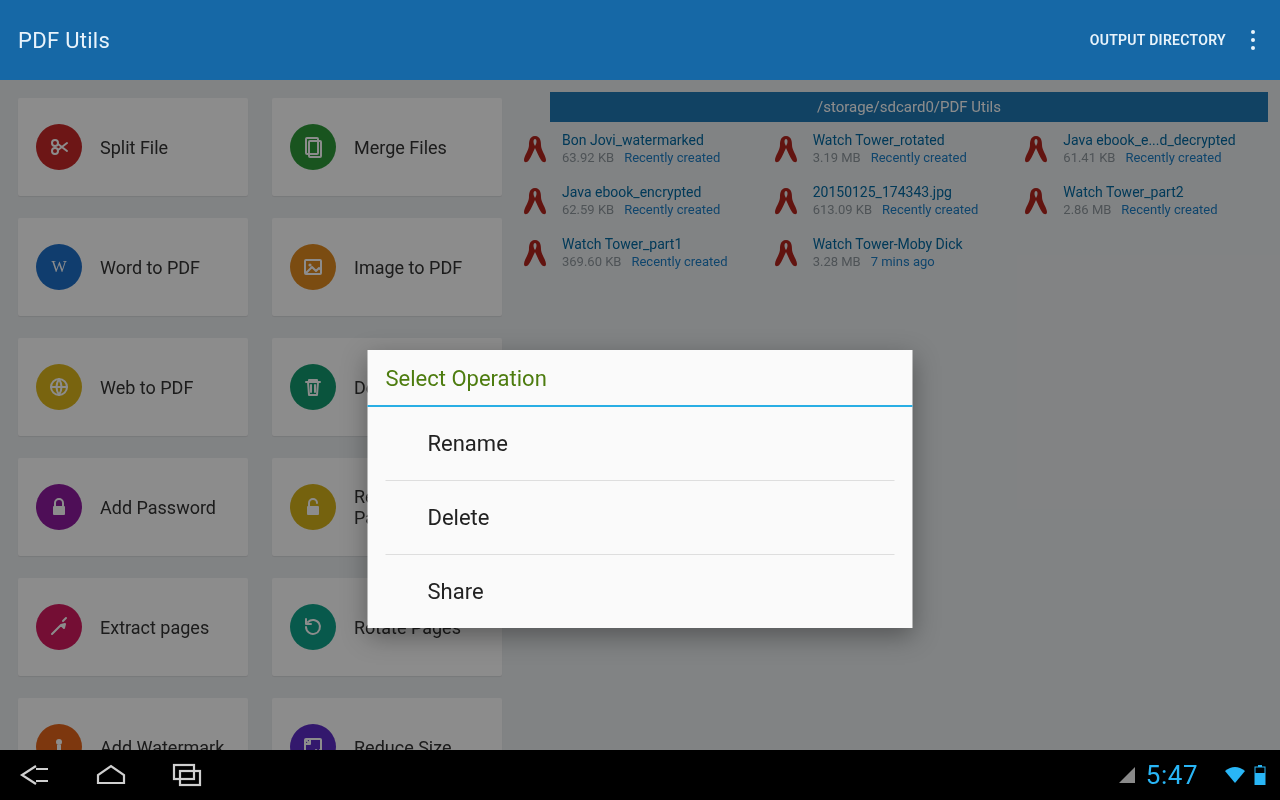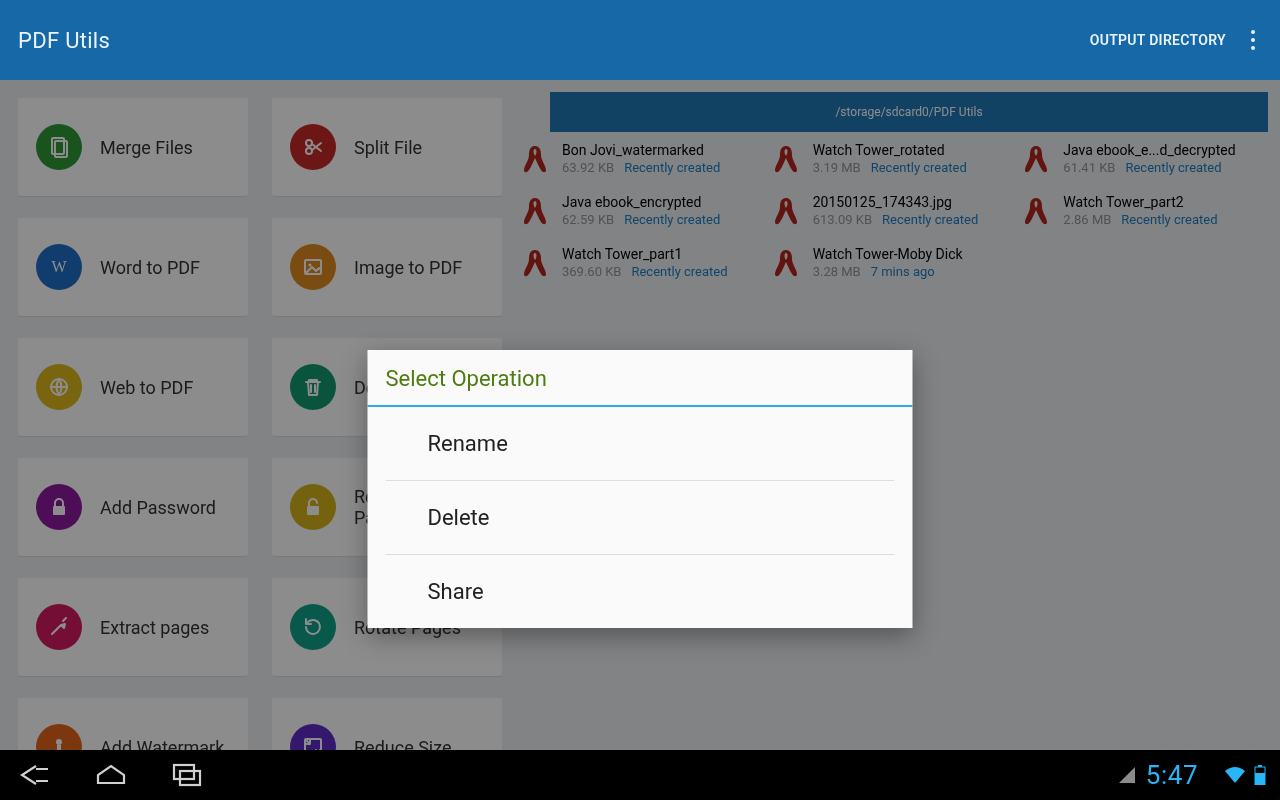--- a/index.html
+++ b/index.html
@@ -14,26 +14,26 @@
 
   .content { position: relative; width: 100%; height: 686px; background: #eceff1; display: flex; }
   .left { width: 510px; padding: 18px 8px 18px 18px; }
   .grid { display: grid; grid-template-columns: 1fr 1fr; gap: 22px 24px; }
   .tile { background: #fff; height: 98px; border-radius: 2px; display: flex; align-items: center; padding-left: 18px; box-shadow: 0 1px 1px rgba(0,0,0,.08); }
   .tile .label { font-size: 18px; color: #333; margin-left: 18px; }
   .circ { width: 46px; height: 46px; border-radius: 50%; display: flex; align-items: center; justify-content: center; flex: 0 0 46px; }
   .circ svg { display: block; }
 
   .right { flex: 1; padding: 12px 12px 12px 6px; }
-  .path { background: #2079b5; color: #fff; height: 40px; display: flex; align-items: center; justify-content: center; font-size: 12px; margin-left: 34px; }
+  .path { background: #2079b5; color: #fff; height: 30px; display: flex; align-items: center; justify-content: center; font-size: 15px; margin-left: 34px; }
   .files { display: grid; grid-template-columns: repeat(3, 1fr); column-gap: 0; row-gap: 14px; padding-top: 10px; }
   .file { display: flex; align-items: flex-start; gap: 8px; padding-right: 6px; min-width: 0; }
   .ficon { width: 38px; height: 38px; flex: 0 0 38px; display:flex; align-items:center; justify-content:center; }
   .finfo { min-width: 0; }
-  .fname { color: #000000; font-size: 14px; white-space: nowrap; overflow: hidden; text-overflow: ellipsis; }
+  .fname { color: #0369a1; font-size: 14px; white-space: nowrap; overflow: hidden; text-overflow: ellipsis; }
   .fmeta { font-size: 13px; margin-top: 2px; color: #8e979d; }
   .fmeta .status { color: #1d7ec5; margin-left: 10px; }
 
   
   .scrim { position: absolute; inset: 0; background: rgba(0,0,0,.45); }
   .dialog { position: absolute; top: 270px; left: 50%; transform: translateX(-50%); width: 545px; background: #fafafa; box-shadow: 0 8px 24px rgba(0,0,0,.35); }
   .dialog .dtitle { color: #4d7c0f; font-size: 22px; padding: 16px 18px 14px; }
   .dialog .dsep { height: 2px; background: #29aee4; }
   .dialog .ditem { padding: 24px 18px; font-size: 22px; color: #222; margin-left: 42px; }
   .dialog .dline { margin: 0 18px; height: 1px; background: #dedede; }
@@ -57,37 +57,37 @@
         <span></span>
         <span></span>
         <span></span>
       </div>
   </div>
 
   <div class="content">
     <div class="left">
       <div class="grid" id="tool-grid">
           <div class="tile">
-            <div class="circ" style="background:#2e9a3a">
-              <svg width="24" height="24" viewBox="0 0 24 24" fill="none" stroke="#ffffff" stroke-width="2" stroke-linecap="round" stroke-linejoin="round">
-                <rect x="5" y="3" width="12" height="16" rx="1"></rect>
-                <rect x="8" y="6" width="12" height="16" rx="1"></rect>
-              </svg>
-            </div>
-            <div class="label">Merge Files</div>
-          </div>
-          <div class="tile">
             <div class="circ" style="background:#c62828">
               <svg width="24" height="24" viewBox="0 0 24 24" fill="none" stroke="#ffffff" stroke-width="2" stroke-linecap="round" stroke-linejoin="round">
                 <circle cx="8" cy="8" r="3"></circle>
                 <circle cx="8" cy="16" r="3"></circle>
                 <path d="M11 9 L20 16 M11 15 L20 8"></path>
               </svg>
             </div>
             <div class="label">Split File</div>
+          </div>
+          <div class="tile">
+            <div class="circ" style="background:#2e9a3a">
+              <svg width="24" height="24" viewBox="0 0 24 24" fill="none" stroke="#ffffff" stroke-width="2" stroke-linecap="round" stroke-linejoin="round">
+                <rect x="5" y="3" width="12" height="16" rx="1"></rect>
+                <rect x="8" y="6" width="12" height="16" rx="1"></rect>
+              </svg>
+            </div>
+            <div class="label">Merge Files</div>
           </div>
           <div class="tile">
             <div class="circ" style="background:#1e6fc9">
               <svg width="24" height="24" viewBox="0 0 24 24">
                 <text x="12" y="17" text-anchor="middle" font-size="16" font-family="Georgia,serif" fill="#ffffff">W</text>
               </svg>
             </div>
             <div class="label">Word to PDF</div>
           </div>
           <div class="tile">

